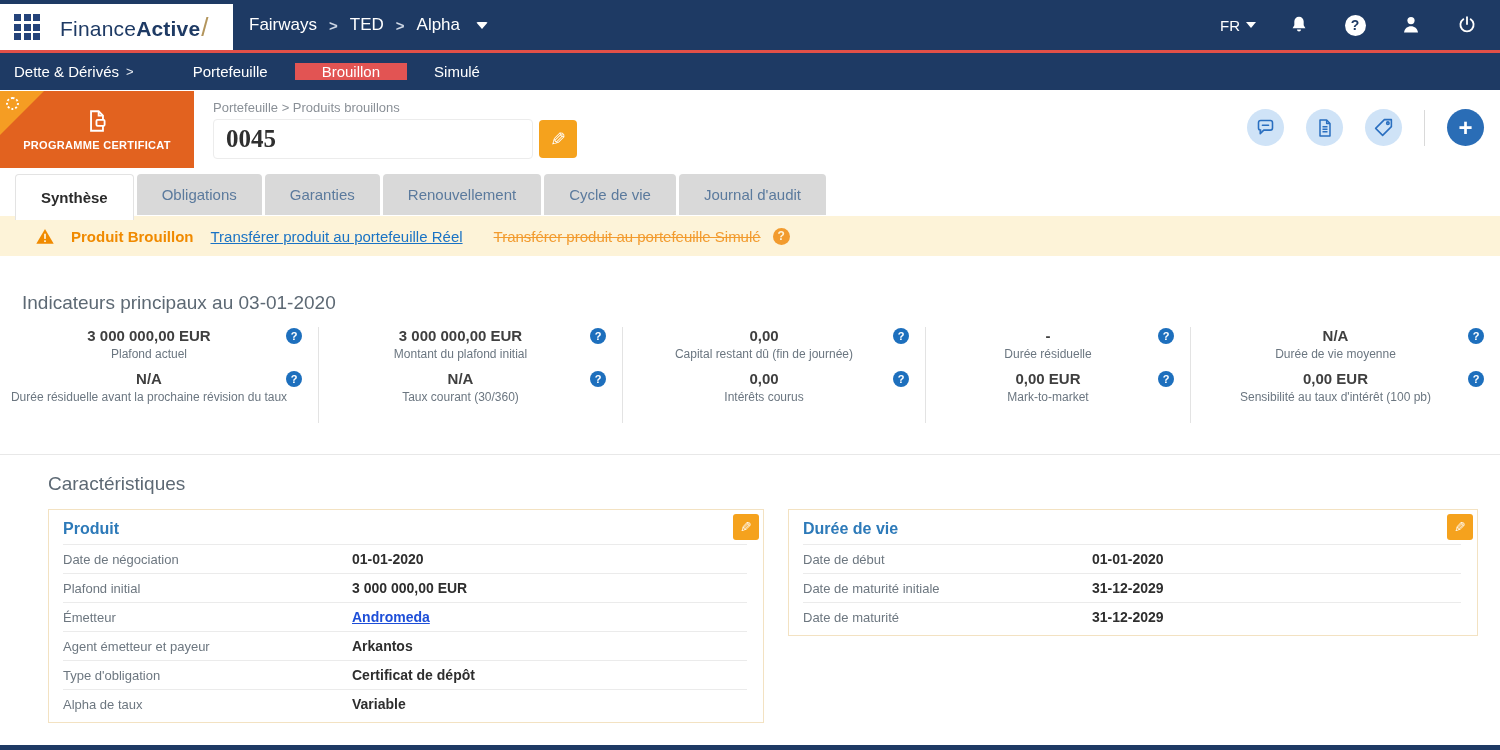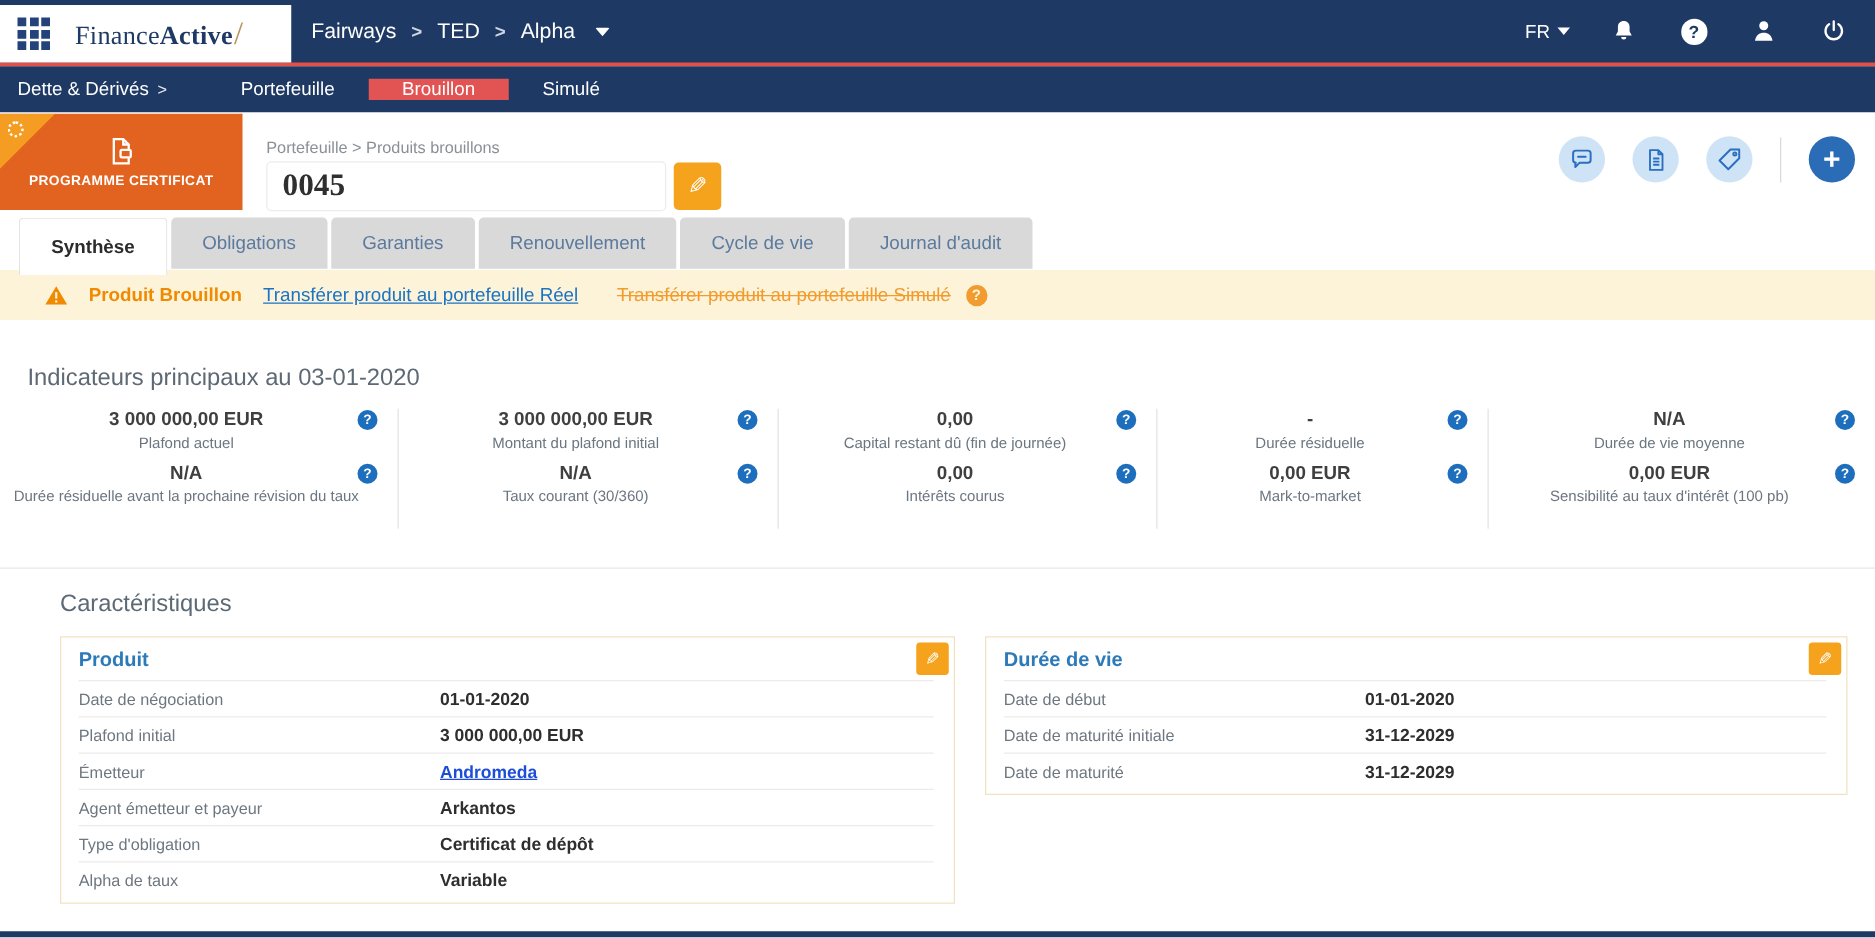--- a/index.html
+++ b/index.html
@@ -8,21 +8,21 @@
   .page { position:relative; width:1500px; height:750px; background:#fff; }
 
   
   .topbar { height:53px; background:#1e3a64; border-bottom:3px solid #e25048;
             display:flex; align-items:stretch; position:relative; }
   .logo-box { width:233px; background:#fff; margin-top:4px; display:flex; align-items:center;
               padding-left:14px; gap:20px; }
   .grid-icon { width:26px; height:26px; display:grid; grid-template-columns:repeat(3,7px);
                grid-template-rows:repeat(3,7px); gap:2.5px; cursor:pointer; }
   .grid-icon span { background:#24437a; }
-  .brand { font-size:21px; color:#1e3a64; letter-spacing:0.2px; white-space:nowrap;font-family:Liberation Serif, serif; }
+  .brand { font-size:21px; color:#1e3a64; letter-spacing:0.2px; white-space:nowrap; }
   .brand b { font-weight:bold; }
   .brand .slash { color:#b3955c; font-size:26px; font-weight:400; margin-left:1px; }
   .top-crumb { display:flex; align-items:center; gap:12px; color:#fff; font-size:17px;
                margin-left:16px; }
   .top-crumb .sep { color:#cdd6e4; font-size:15px; font-weight:bold; }
   .chev-down { width:0; height:0; border-left:6px solid transparent; border-right:6px solid transparent;
                border-top:7px solid #fff; margin-left:4px; border-radius:2px; }
   .top-right { margin-left:auto; display:flex; align-items:center; gap:30px; padding-right:20px; }
   .lang { color:#fff; font-size:15px; display:flex; align-items:center; gap:6px; cursor:pointer; }
   .lang .caret { width:0; height:0; border-left:5px solid transparent; border-right:5px solid transparent;
@@ -42,21 +42,21 @@
   
   .header { height:77px; background:#fff; position:relative; display:flex; }
   .badge { position:absolute; left:0; top:1px; width:194px; height:77px; background:#e2621f;
            display:flex; flex-direction:column; align-items:center; justify-content:center;
            gap:5px; overflow:hidden; cursor:pointer; }
   .badge .corner { position:absolute; left:0; top:0; width:0; height:0;
                    border-top:44px solid #f59d23; border-right:44px solid transparent; }
   .badge .spinner { position:absolute; left:6px; top:6px; width:13px; height:13px;
                     border:2px dotted #fff; border-radius:50%; }
   .badge .label { color:#fff; font-size:11px; font-weight:bold; letter-spacing:0.3px; }
-  .head-main { margin-left:213px; padding-top:20px; }
+  .head-main { margin-left:213px; padding-top:10px; }
   .head-crumb { color:#8a9097; font-size:13px; margin-bottom:4px; }
   .title-row { display:flex; align-items:center; }
   .title-box { border:1px solid #ececec; border-radius:4px; height:40px; display:flex;
                align-items:baseline; padding:0 12px 0 12px; min-width:320px;font-family:Liberation Serif, serif; }
   .title-id { font-size:25px; font-weight:bold; color:#2f2f2f; line-height:38px; }
   .title-ref { font-size:20px; color:#b9bfc6; margin-left:2px; }
   .edit-btn { width:38px; height:38px; background:#f5a21d; border-radius:4px; margin-left:6px;
               display:flex; align-items:center; justify-content:center; color:#fff; font-size:19px;
               cursor:pointer; border:none; }
   .edit-btn .pen { display:inline-block; transform:scaleX(-1); }

